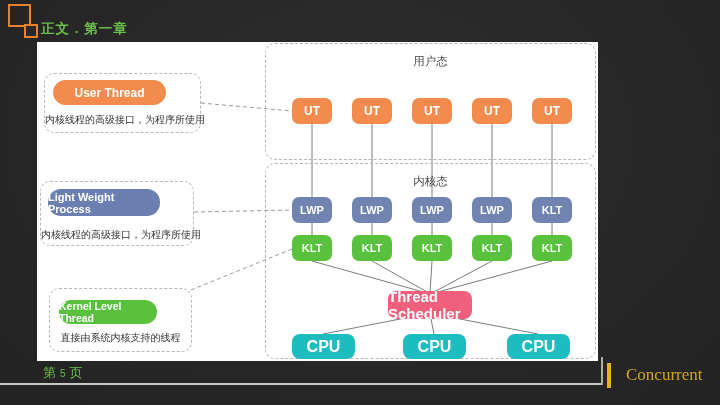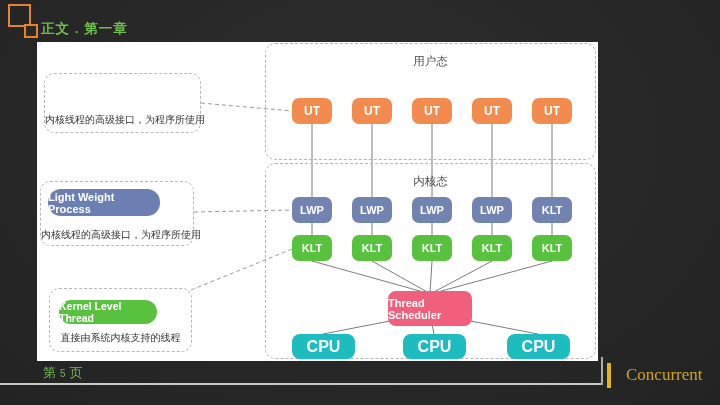--- a/index.html
+++ b/index.html
@@ -35,21 +35,21 @@
   .lb3 .pill{left:9px;top:11px;width:98px;height:24px;background:#58c13e;font-size:10.5px;}
   .legend-desc{position:absolute;left:0;right:0;text-align:center;font-size:10px;color:#333;white-space:nowrap;}
   .lb1 .legend-desc{top:39px;}
   .lb2 .legend-desc{top:46px;}
   .lb3 .legend-desc{top:42px;}
   
   .node{position:absolute;display:flex;align-items:center;justify-content:center;color:#fff;font-weight:bold;border-radius:7px;box-sizing:border-box;}
   .n-ut{width:40px;height:26px;background:#f28b4d;font-size:12px;top:56px;}
   .n-lwp{width:40px;height:26px;background:#7183b1;font-size:11px;top:155px;}
   .n-klt{width:40px;height:26px;background:#58c13e;font-size:11px;top:193px;}
-  .n-sched{left:351px;top:249px;width:84px;height:35px;background:#f05f7b;font-size:11px;border-radius:8px;}
+  .n-sched{left:351px;top:249px;width:84px;height:28px;background:#f05f7b;font-size:15px;border-radius:8px;}
   .n-cpu{width:63px;height:25px;background:#1dbcbe;font-size:16px;top:292px;border-radius:8px;}
   .c0{left:255px;} .c1{left:315px;} .c2{left:375px;} .c3{left:435px;} .c4{left:495px;}
   .cpu0{left:255px;} .cpu1{left:366px;} .cpu2{left:470px;}
   
   .footer-line-h{position:absolute;left:0;top:383px;width:603px;height:2px;background:#c9c9c9;}
   .footer-line-v{position:absolute;left:601px;top:357px;width:2px;height:28px;background:#adadad;}
   .brand-bar{position:absolute;left:607px;top:363px;width:4px;height:25px;background:#e7b41e;}
   .brand{position:absolute;left:626px;top:365px;font-family:"Liberation Serif",serif;font-size:17px;color:#d2a51c;}
   .page-num{position:absolute;left:43px;top:364px;font-size:13px;color:#6cbf4b;}
   .page-num .pn{font-size:10px;margin:0 4px;}
@@ -88,20 +88,21 @@
       <line x1="389" y1="272" x2="286" y2="292" stroke="#7d7d7d" stroke-width="1"></line>
       <line x1="393" y1="272" x2="397" y2="292" stroke="#7d7d7d" stroke-width="1"></line>
       <line x1="397" y1="272" x2="501" y2="292" stroke="#7d7d7d" stroke-width="1"></line>
 
       <line x1="164" y1="61" x2="255" y2="69" stroke="#9a9a9a" stroke-width="1" stroke-dasharray="4 3"></line>
       <line x1="157" y1="170" x2="255" y2="168" stroke="#9a9a9a" stroke-width="1" stroke-dasharray="4 3"></line>
       <line x1="154" y1="248" x2="255" y2="207" stroke="#9a9a9a" stroke-width="1" stroke-dasharray="4 3"></line>
     </svg>
 
     <div class="legend-box lb1">
+      <div class="pill">User Thread</div>
       <div class="legend-desc">内核线程的高级接口，为程序所使用</div>
     </div>
     <div class="legend-box lb2">
       <div class="pill">Light Weight Process</div>
       <div class="legend-desc">内核线程的高级接口，为程序所使用</div>
     </div>
     <div class="legend-box lb3">
       <div class="pill">Kernel Level Thread</div>
       <div class="legend-desc">直接由系统内核支持的线程</div>
     </div>

